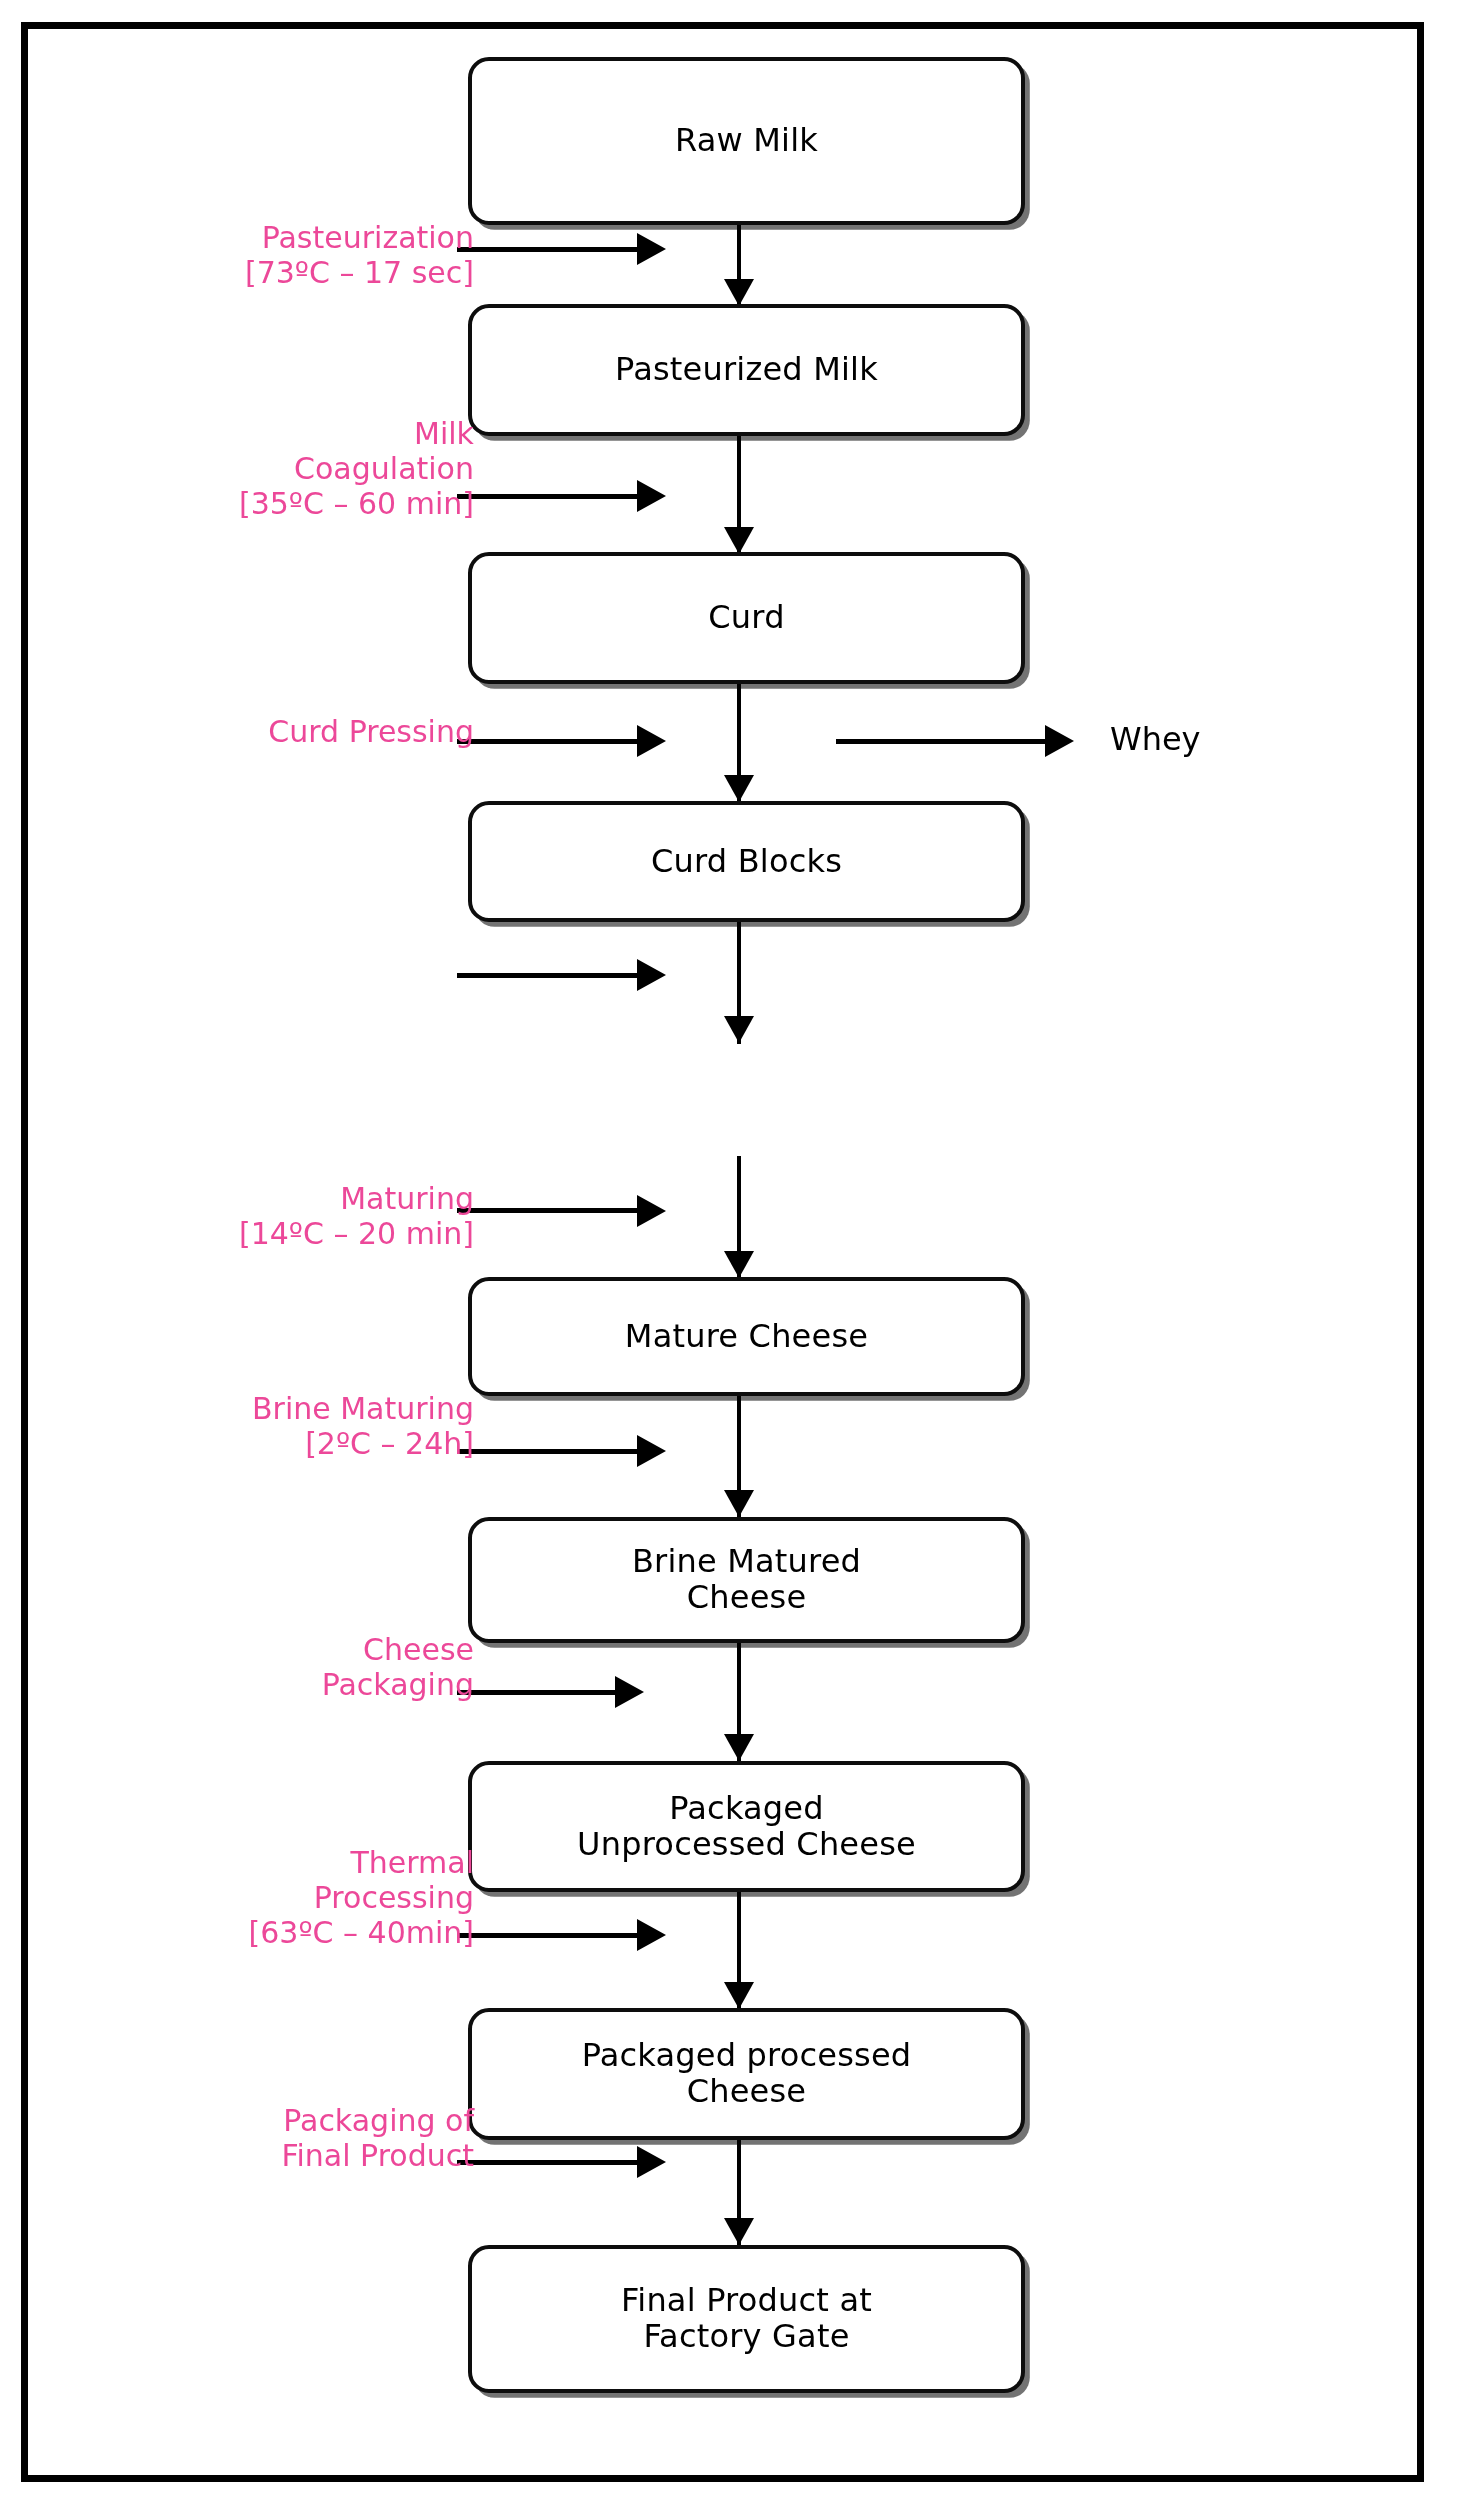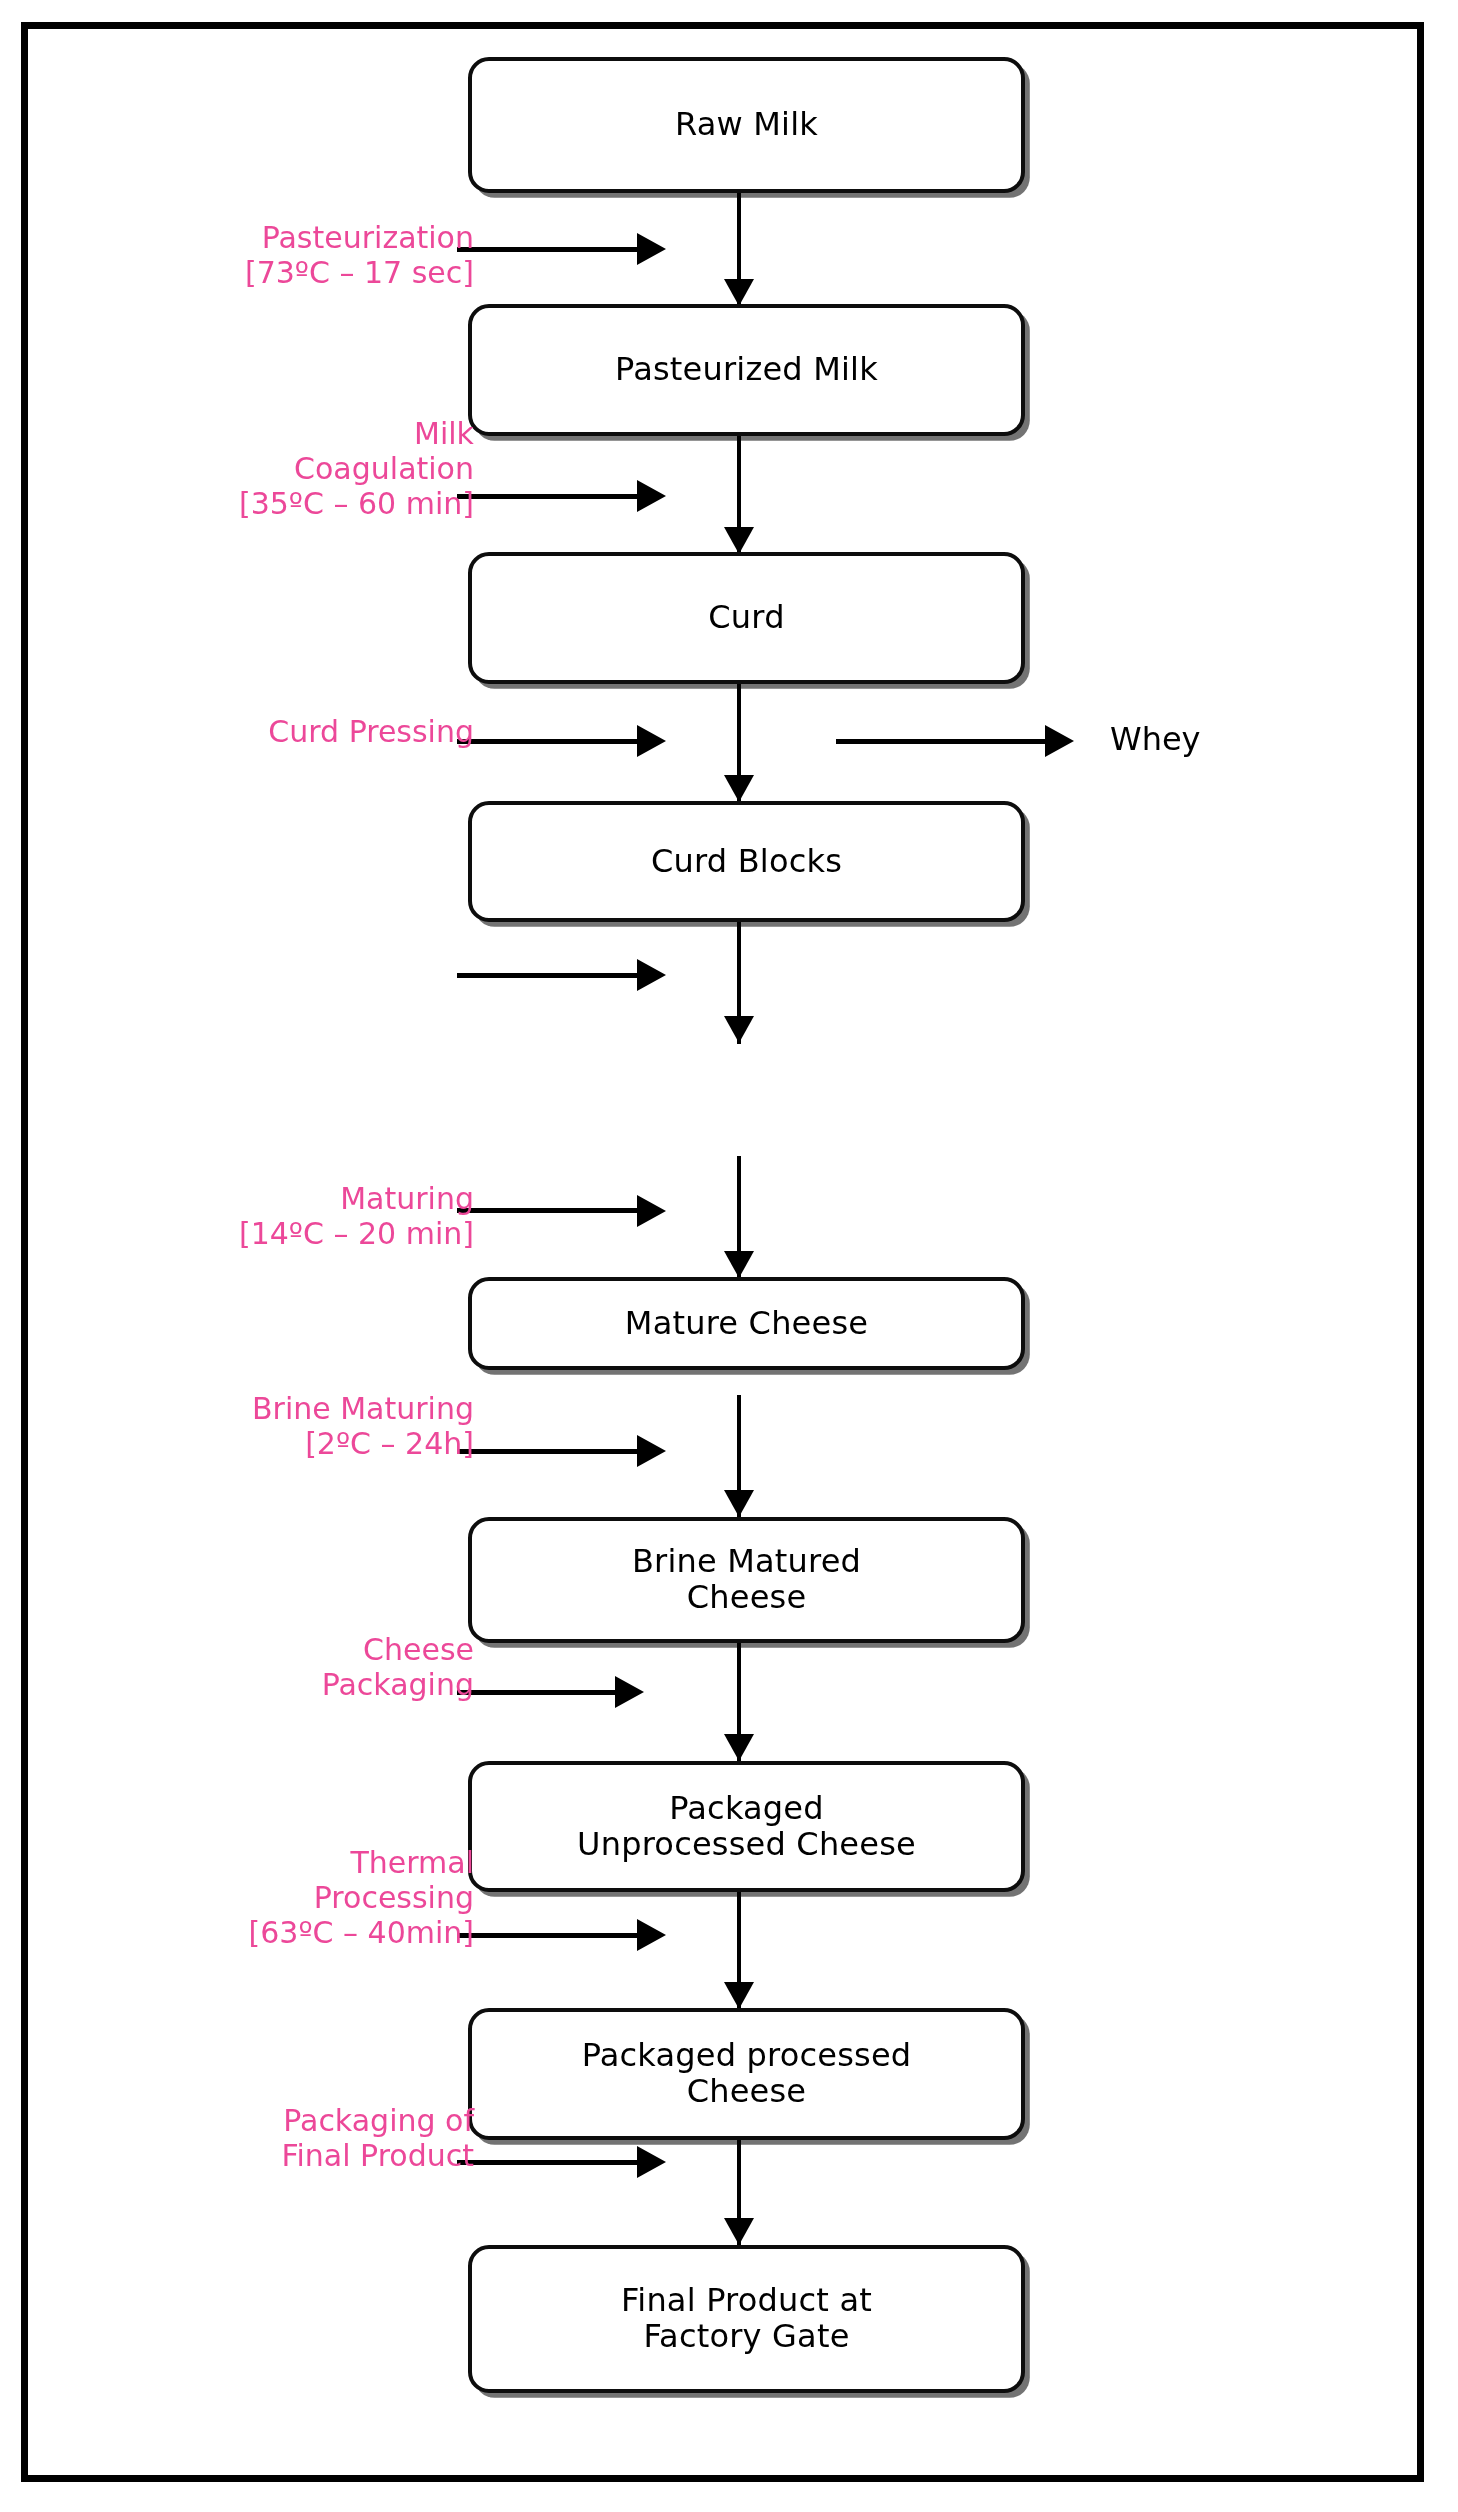--- a/index.html
+++ b/index.html
@@ -132,38 +132,38 @@
 
   <div class="vconn" style="top:1641px; height:121px;"></div>
   <div class="varrow" style="top:1734px;"></div>
 
   <div class="vconn" style="top:1890px; height:121px;"></div>
   <div class="varrow" style="top:1982px;"></div>
 
   <div class="vconn" style="top:2138px; height:108px;"></div>
   <div class="varrow" style="top:2218px;"></div>
 
-  <div class="pbox" style="top:57px; height:136px;">
+  <div class="pbox" style="top:57px; height:168px;">
     <span class="blabel">Raw Milk</span>
   </div>
 
   <div class="pbox" style="top:552px; height:132px;">
     <span class="blabel">Curd</span>
   </div>
 
   <div class="pbox" style="top:304px; height:132px;">
     <span class="blabel">Pasteurized Milk</span>
   </div>
 
   <div class="pbox" style="top:801px; height:121px;">
     <span class="blabel">Curd Blocks</span>
   </div>
 
 
-  <div class="pbox" style="top:1277px; height:93px;">
+  <div class="pbox" style="top:1277px; height:119px;">
     <span class="blabel">Mature Cheese</span>
   </div>
 
   <div class="pbox" style="top:1517px; height:126px;">
     <span class="blabel">Brine Matured
 Cheese</span>
   </div>
 
   <div class="pbox" style="top:1761px; height:131px;">
     <span class="blabel">Packaged

